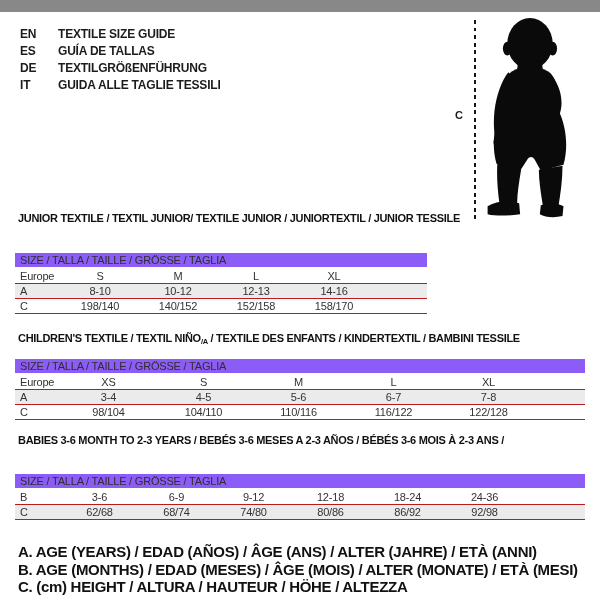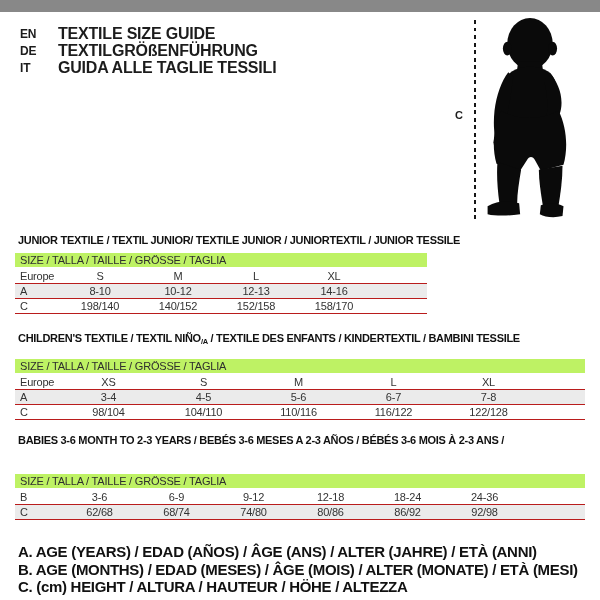--- a/index.html
+++ b/index.html
@@ -8,21 +8,21 @@
   .canvas {
     position:relative; width:600px; height:588px;
     background:#ffffff; overflow:hidden; margin:12px auto;
     color:#1c1c1c; letter-spacing:-0.2px;
   }
 
   
   .lang-block { position:absolute; left:20px; top:13px; }
   .lang-row { display:flex; height:17px; align-items:center; }
   .lang-code { width:38px; font-weight:700; font-size:12px; }
-  .lang-title { font-weight:700; font-size:16px; white-space:nowrap; }
+  .lang-title { font-weight:700; font-size:12px; white-space:nowrap; }
 
   
   .figure { position:absolute; left:440px; top:0; width:160px; height:215px; }
   .dash-line {
     position:absolute; left:34px; top:8px; width:2px; height:200px;
     background:repeating-linear-gradient(to bottom,#161616 0 4px,transparent 4px 7.5px);
   }
   .height-label {
     position:absolute; left:15px; top:97px; font-weight:700; font-size:11px;
   }
@@ -33,21 +33,21 @@
     position:absolute; left:18px; font-weight:700; font-size:11px;
     white-space:nowrap; color:#111; letter-spacing:-0.3px;
   }
   .section-heading .sub { font-size:7.5px; vertical-align:-2px; }
 
   table.size-table {
     position:absolute; left:15px; border-collapse:collapse; table-layout:fixed;
     font-size:11px; color:#333;
   }
   table.size-table th.bar {
-    background:#bef264; color:#2e2e2e; font-weight:400; text-align:left;
+    background:#8b5cf6; color:#2e2e2e; font-weight:400; text-align:left;
     padding:1px 0 1px 5px; height:15px; font-size:11px; letter-spacing:-0.2px;
     border-bottom:2px solid #fff;
   }
   table.size-table td {
     text-align:center; height:15px; padding:0;
     border-bottom:1px solid #b91c1c; white-space:nowrap;
   }
   table.size-table td.lbl { text-align:left; padding-left:5px; }
   table.size-table tr.striped td { background:#ebebeb; }
 
@@ -60,20 +60,24 @@
 </style>
 </head>
 <body>
 
 <div class="canvas">
 
   <div class="lang-block">
     <div class="lang-row">
       <span class="lang-code">EN</span>
       <span class="lang-title">TEXTILE SIZE GUIDE</span>
+    </div>
+    <div class="lang-row">
+      <span class="lang-code">ES</span>
+      <span class="lang-title">GUÍA DE TALLAS</span>
     </div>
     <div class="lang-row">
       <span class="lang-code">DE</span>
       <span class="lang-title">TEXTILGRÖßENFÜHRUNG</span>
     </div>
     <div class="lang-row">
       <span class="lang-code">IT</span>
       <span class="lang-title">GUIDA ALLE TAGLIE TESSILI</span>
     </div>
   </div>
@@ -93,21 +97,21 @@
         <path d="M66,57 C73,66 78,76 78,88 C78,97 75,104 70,110 L60,119 L54,112 L63,102 C64,92 64,78 60,66 Z"></path>
         <path d="M17,96 C9,112 7,132 12,150 L36,157 L43,146 C45,142 49,142 51,146 L57,157 L80,151 C85,133 83,112 75,96 C56,106 34,106 17,96 Z"></path>
         <path d="M13,148 L37,156 C35,168 33,180 33,190 L15,190 C13,176 12,161 13,148 Z"></path>
         <path d="M3,193 C13,187 25,187 35,190 L36,201 C23,203 11,203 3,201 Z"></path>
         <path d="M55,156 L79,152 C79,166 77,180 75,192 L59,192 C57,180 55,167 55,156 Z"></path>
         <path d="M57,192 C65,189 73,189 80,193 L79,203 C70,205 61,204 56,201 Z"></path>
       </g>
     </svg>
   </div>
 
-  <div class="section-heading" style="top:222px;">JUNIOR TEXTILE / TEXTIL JUNIOR/ TEXTILE JUNIOR / JUNIORTEXTIL / JUNIOR TESSILE</div>
+  <div class="section-heading" style="top:200px;">JUNIOR TEXTILE / TEXTIL JUNIOR/ TEXTILE JUNIOR / JUNIORTEXTIL / JUNIOR TESSILE</div>
   <table class="size-table" style="top:241px; width:412px;">
     <colgroup>
         <col style="width:46px">
         <col style="width:78px">
         <col style="width:78px">
         <col style="width:78px">
         <col style="width:78px">
         <col>
       </colgroup>
     <tbody>

